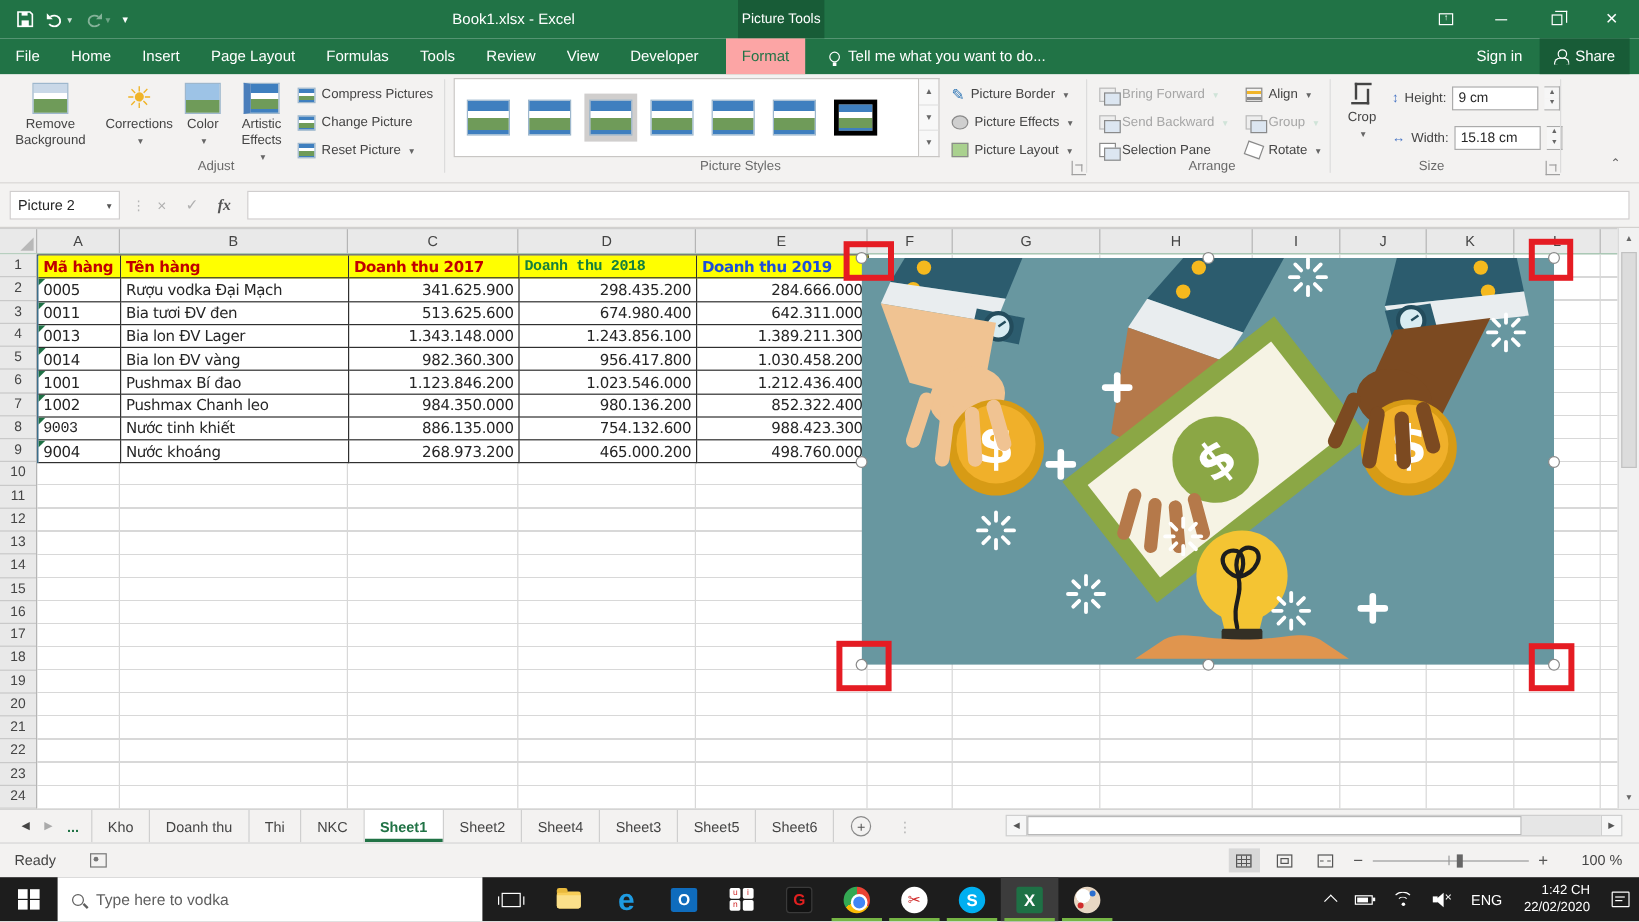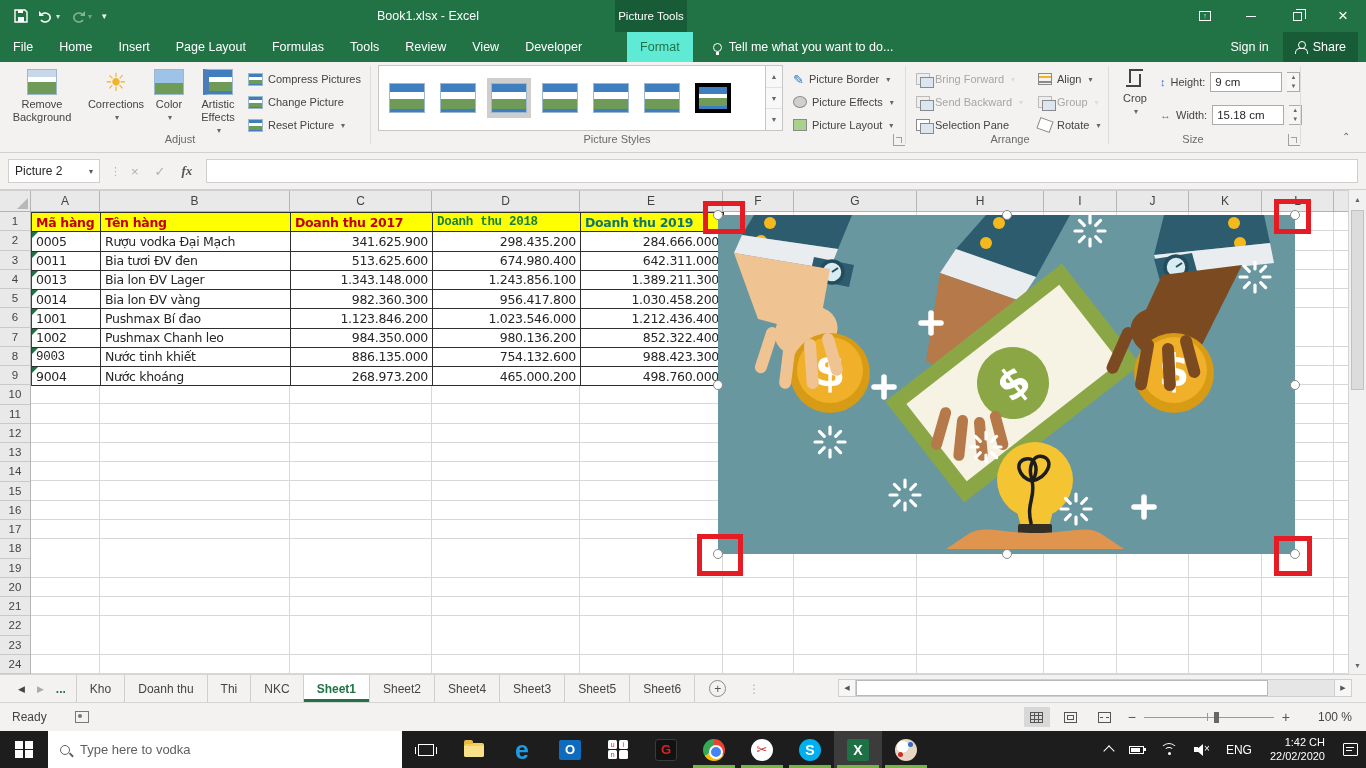--- a/index.html
+++ b/index.html
@@ -18,21 +18,21 @@
   .wincontrols{position:absolute;right:0;top:0;height:32px;display:flex}
   .winbtn{width:46px;height:32px;display:flex;align-items:center;justify-content:center;color:#fff}
   .min-glyph{width:10px;border-bottom:1px solid #fff;height:1px}
   .restore-glyph{width:9px;height:9px;border:1px solid #fff;position:relative}
   .restore-glyph:before{content:"";position:absolute;left:2px;top:-4px;width:9px;height:9px;border:1px solid #fff;border-bottom:none;border-left:none}
   .ribopt-glyph{width:12px;height:10px;border:1px solid #fff;font-size:7px;line-height:8px;text-align:center}
 
   
   .tabrow{position:absolute;left:0;top:32px;width:1366px;height:30px;background:#217346;display:flex;align-items:stretch;color:#fff}
   .rtab{padding:0 13px;display:flex;align-items:center;font-size:12.5px;cursor:default}
-  .rtab.active{background:#5eead4;color:#217346;margin-left:32px}
+  .rtab.active{background:#fca5a5;color:#217346;margin-left:10px}
   .tellme{display:flex;align-items:center;gap:7px;margin-left:20px;font-size:12.5px;color:#fff}
   .bulb-ic{width:9px;height:9px;border:1.5px solid #fff;border-radius:50%;position:relative}
   .bulb-ic:after{content:"";position:absolute;left:2px;top:8px;width:3px;height:3px;background:#fff}
   .tab-right{margin-left:auto;display:flex;align-items:center;gap:14px;padding-right:8px}
   .signin{font-size:12.5px}
   .sharebtn{display:flex;align-items:center;gap:6px;background:#185c37;height:30px;padding:0 12px;font-size:12.5px}
   .person-ic{width:12px;height:12px;position:relative}
   .person-ic:before{content:"";position:absolute;left:3px;top:0;width:6px;height:6px;border-radius:50%;border:1.5px solid #fff}
   .person-ic:after{content:"";position:absolute;left:0;top:7px;width:11px;height:5px;border-radius:5px 5px 0 0;border:1.5px solid #fff;border-bottom:none}
 
@@ -464,21 +464,21 @@
       <div class="vcol" style="left: 1157px;"></div>
       <div class="vcol" style="left: 1230px;"></div>
       <div class="vcol" style="left: 1302px;"></div>
     </div>
   <div class="datatable" id="datatable">
       <div class="trow head">
         <div class="tcell" style="width: 69px; background: rgb(255, 255, 0); color: rgb(192, 0, 0);">Mã hàng</div>
         <div class="tcell" style="width: 190px; background: rgb(255, 255, 0); color: rgb(192, 0, 0);">Tên hàng</div>
         <div class="tcell" style="width: 142px; background: rgb(255, 255, 0); color: rgb(192, 0, 0);">Doanh thu 2017</div>
         <div class="tcell" style="width: 148px; background: rgb(255, 255, 0); color: #15803d; font-family: Liberation Mono, monospace;">Doanh thu 2018</div>
-        <div class="tcell" style="width: 143px; background: rgb(255, 255, 0); color: #0f766e;">Doanh thu 2019</div>
+        <div class="tcell" style="width: 143px; background: rgb(255, 255, 0); color: #1d4ed8;">Doanh thu 2019</div>
       </div>
       <div class="trow">
         <div class="tcell" style="width: 69px;">0005<span class="tri"></span></div>
         <div class="tcell" style="width: 190px;">Rượu vodka Đại Mạch</div>
         <div class="tcell num" style="width: 142px;">341.625.900</div>
         <div class="tcell num" style="width: 148px;">298.435.200</div>
         <div class="tcell num" style="width: 143px;">284.666.000</div>
       </div>
       <div class="trow">
         <div class="tcell" style="width: 69px;">0011<span class="tri"></span></div>

